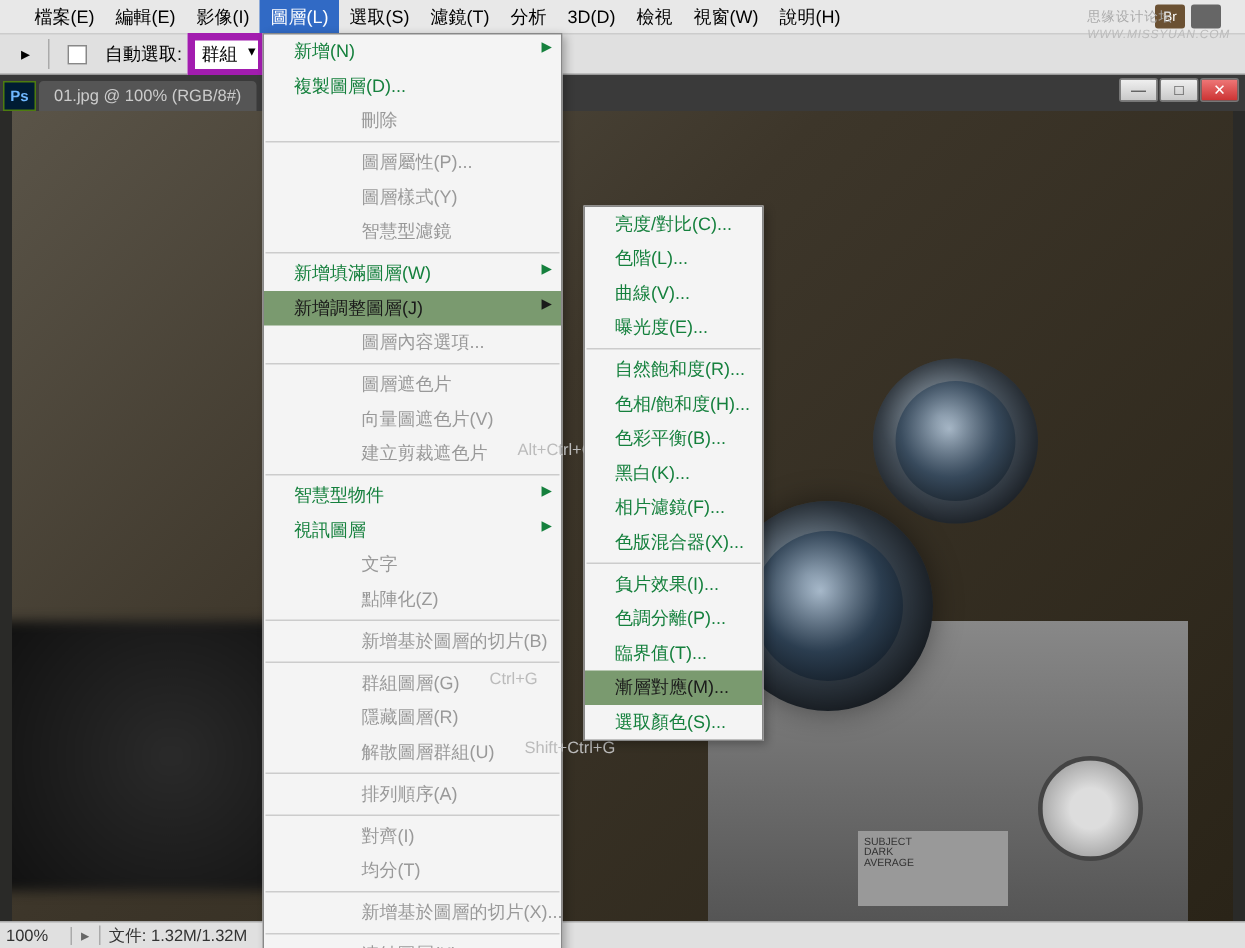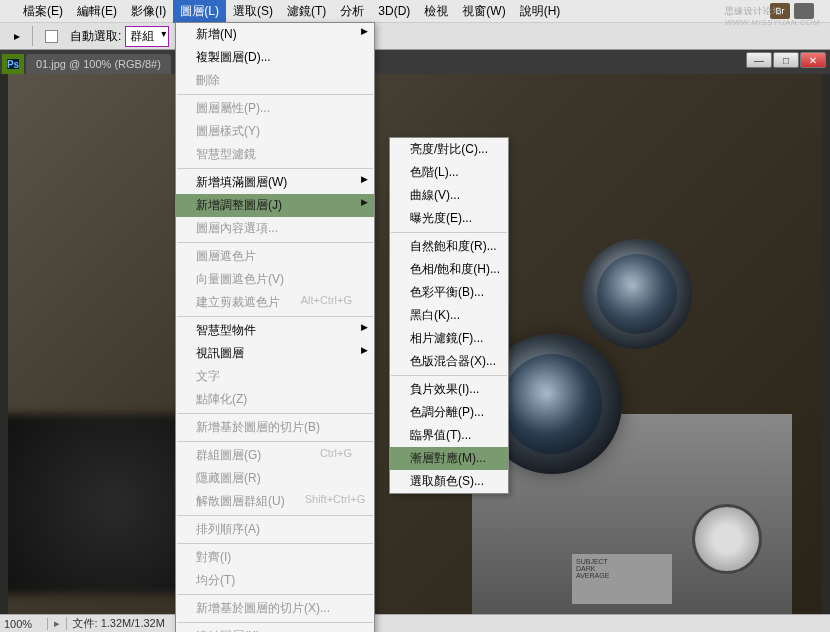--- a/index.html
+++ b/index.html
@@ -13,26 +13,26 @@
 .mb-icon { width: 20px; height: 16px; background: #666; border-radius: 2px; }
 .mb-icon.br { background: #6b5133; color: #fff; font-size: 9px; display: flex; align-items: center; justify-content: center; }
 
 .watermark { position: absolute; top: 5px; right: 10px; font-size: 9px; color: #aaa; letter-spacing: 0.5px; }
 .watermark .sub { display: block; font-size: 8px; color: #bbb; font-style: italic; }
 
 .toolbar { height: 28px; background: #e0e0e0; border-top: 1px solid #ccc; border-bottom: 1px solid #999; display: flex; align-items: center; padding: 0 8px; font-size: 12px; gap: 4px; }
 .tool-arrow { width: 18px; height: 18px; display: flex; align-items: center; justify-content: center; }
 .checkbox-wrap { display: flex; align-items: center; gap: 12px; margin-left: 6px; }
 .checkbox { width: 13px; height: 13px; border: 1px solid #888; background: white; }
-.select { border: 1px solid #a21caf; background: white; padding: 1px 14px 1px 4px; font-size: 12px; position: relative; }
+.select { border: 5px solid #a21caf; background: white; padding: 1px 14px 1px 4px; font-size: 12px; position: relative; }
 .select::after { content: "▾"; position: absolute; right: 2px; top: 1px; font-size: 10px; }
 .tool-divider { width: 1px; height: 20px; background: #aaa; margin: 0 2px; }
 
 .tabbar { height: 24px; background: #3a3a3a; display: flex; align-items: flex-end; padding-left: 2px; position: relative; }
-.ps-icon { width: 22px; height: 20px; background: #001c33; color: #6fb8ff; font-size: 10px; font-weight: bold; display: flex; align-items: center; justify-content: center; margin-right: 2px; border: 5px solid #4d7c0f; }
+.ps-icon { width: 22px; height: 20px; background: #001c33; color: #6fb8ff; font-size: 10px; font-weight: bold; display: flex; align-items: center; justify-content: center; margin-right: 2px; border: 1px solid #4d7c0f; }
 .tab { height: 20px; background: #555; color: #ccc; font-size: 11px; padding: 2px 10px; border-top-left-radius: 3px; border-top-right-radius: 3px; display: flex; align-items: center; }
 
 .window-controls { position: absolute; right: 4px; top: 52px; display: flex; gap: 1px; }
 .wc-btn { width: 26px; height: 16px; border: 1px solid #777; border-radius: 2px; display: flex; align-items: center; justify-content: center; font-size: 10px; }
 .wc-min, .wc-max { background: linear-gradient(#f0f0f0, #c8c8c8); color: #333; }
 .wc-close { background: linear-gradient(#e77, #c33); color: white; }
 
 .canvas { position: absolute; top: 74px; left: 8px; right: 8px; bottom: 18px; background: linear-gradient(135deg, #5a5448 0%, #3d362a 40%, #2a2418 100%); overflow: hidden; }
 .photo-content { position: absolute; inset: 0; }
 .lens1 { position: absolute; width: 140px; height: 140px; border-radius: 50%; background: radial-gradient(circle at 40% 35%, #8a9aa8 0%, #3a4550 40%, #151a20 100%); right: 200px; top: 260px; box-shadow: inset 0 0 30px rgba(0,0,0,0.6), 0 0 20px rgba(0,0,0,0.4); }
@@ -43,22 +43,22 @@
 .dial { position: absolute; right: 60px; bottom: 40px; width: 70px; height: 70px; border-radius: 50%; background: radial-gradient(circle, #ddd 30%, #888 100%); border: 3px solid #444; }
 .plate { position: absolute; right: 150px; bottom: 10px; width: 100px; height: 50px; background: #999; font-size: 7px; color: #333; padding: 4px; }
 .old-lens { position: absolute; left: -50px; bottom: 20px; width: 260px; height: 180px; background: radial-gradient(circle at 60% 50%, #2a2a2a 0%, #0a0a0a 100%); border-radius: 20px; filter: blur(4px); }
 
 .statusbar { position: absolute; bottom: 0; left: 0; right: 0; height: 18px; background: #e0e0e0; border-top: 1px solid #aaa; display: flex; align-items: center; font-size: 11px; color: #333; }
 .zoom-field { width: 48px; border-right: 1px solid #aaa; padding: 0 4px; }
 .status-icon { padding: 0 6px; color: #666; border-right: 1px solid #aaa; }
 .status-text { padding: 0 6px; }
 
 .dropdown-menu { position: absolute; background: #f4f4f4; border: 1px solid #888; box-shadow: 2px 2px 6px rgba(0,0,0,0.3); font-size: 12px; z-index: 100; }
-.menu-item { padding: 3px 22px 3px 20px; color: #000000; white-space: nowrap; position: relative; display: flex; justify-content: space-between; gap: 20px; }
-.menu-item.disabled { color: #999; }
+.menu-item { padding: 3px 22px 3px 20px; color: #15803d; white-space: nowrap; position: relative; display: flex; justify-content: space-between; gap: 20px; }
+.menu-item.disabled { color: #999; margin-left: 45px; }
 .menu-item.highlighted { background: #7a9a6f; color: #1a1a1a; }
 .menu-item .arrow { position: absolute; right: 6px; font-size: 9px; }
 .menu-item .shortcut { color: #666; font-size: 11px; }
 .menu-item.disabled .shortcut { color: #bbb; }
 .menu-sep { height: 1px; background: #ccc; margin: 2px 1px; }
 
 .menu1 { top: 22px; left: 175px; width: 200px; }
 .menu2 { top: 137px; left: 389px; width: 120px; }
 </style>
 </head>

